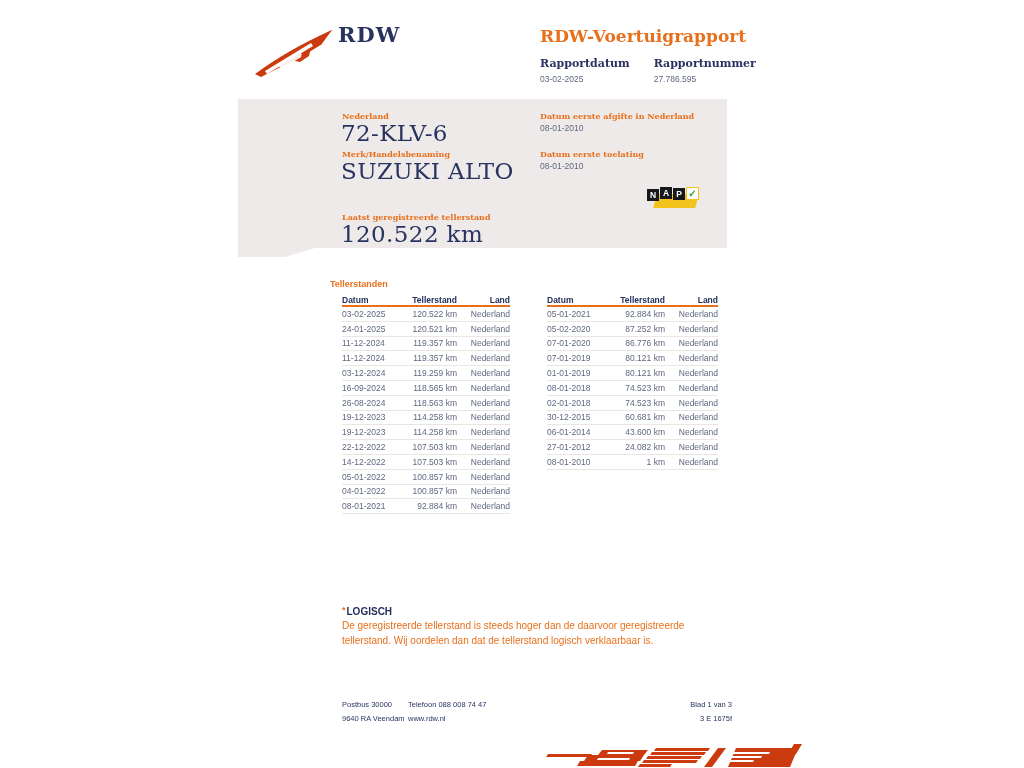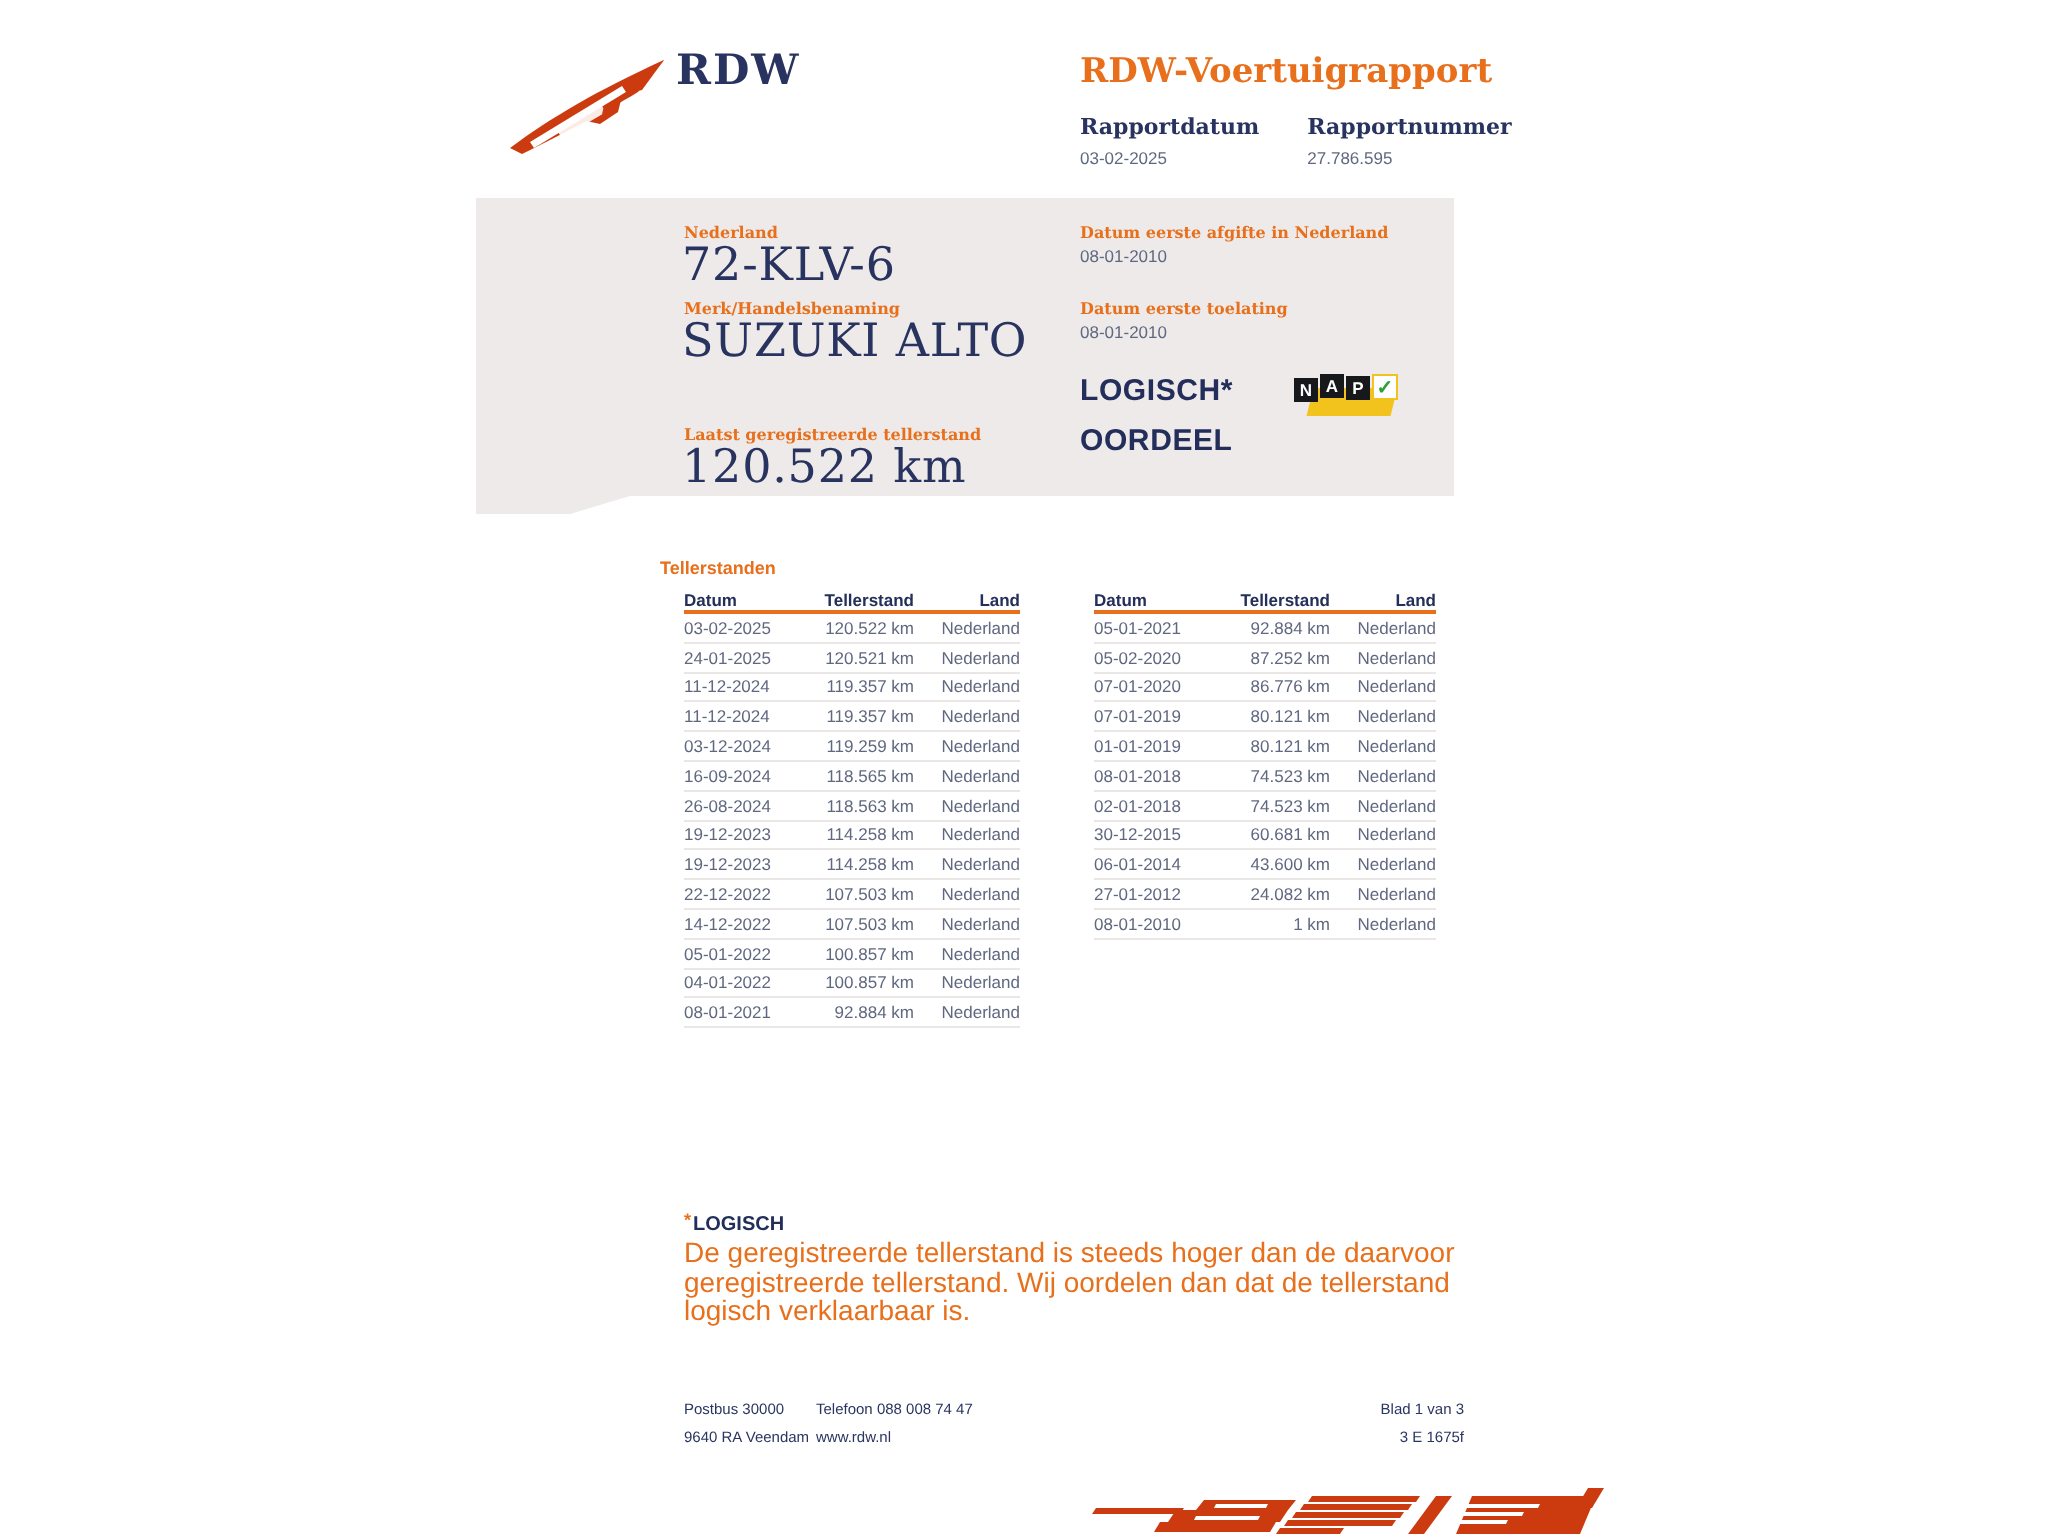--- a/index.html
+++ b/index.html
@@ -43,21 +43,21 @@
   .lt .c0{width:70px;text-align:left;}
   .lt .c1{width:45px;text-align:right;}
   .lt .c2{width:53px;text-align:right;}
   .rt .c0{width:73px;text-align:left;}
   .rt .c1{width:45px;text-align:right;}
   .rt .c2{width:53px;text-align:right;}
 
   
   .fn-title{font-size:10px;font-weight:800;color:#232e5b;}
   .fn-title .ast{color:#e8701c;font-size:9px;vertical-align:2px;margin-right:1px;}
-  .fn-text{width:392px;font-size:14px;line-height:14.5px;color:#e8701c;}
+  .fn-text{width:392px;font-size:10px;line-height:14.5px;color:#e8701c;}
 
   
   .foot{font-size:7.5px;color:#2a3560;line-height:14px;}
   .foot-right{text-align:right;}
 </style>
 </head>
 <body>
 
 <div class="page">
 
@@ -95,24 +95,20 @@
 
   <div class="abs olabel" style="left:342px;top:212px;">Laatst geregistreerde tellerstand</div>
   <div class="abs bigval" style="left:341px;top:221px;">120.522 km</div>
 
   <div class="abs olabel" style="left:540px;top:111px;">Datum eerste afgifte in Nederland</div>
   <div class="abs gval" style="left:540px;top:123px;">08-01-2010</div>
 
   <div class="abs olabel" style="left:540px;top:149px;">Datum eerste toelating</div>
   <div class="abs gval" style="left:540px;top:161px;">08-01-2010</div>
 
-  <div class="abs oordeel" style="left:540px;top:183px;">
-    <div>LOGISCH*</div>
-    <div>OORDEEL</div>
-  </div>
 
   <div class="abs nap" style="left:647px;top:185px;">
     <div class="yellow"></div>
     <div class="sq" style="left:0px;top:4px;">N</div>
     <div class="sq" style="left:13px;top:2px;">A</div>
     <div class="sq" style="left:26px;top:3px;">P</div>
     <div class="sq check" style="left:39px;top:2px;">✓</div>
   </div>
 
   <div class="abs section-title" style="left:330px;top:279px;">Tellerstanden</div>

